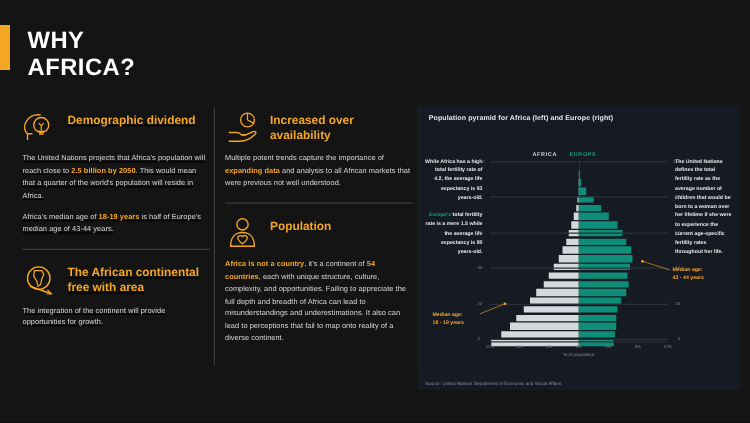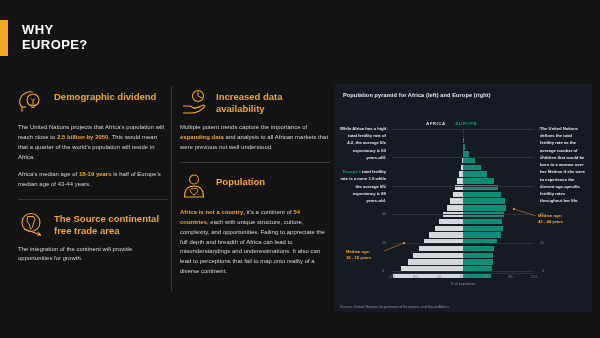--- a/index.html
+++ b/index.html
@@ -15,35 +15,35 @@
     background: #141414;
   }
 
   
   #header-bar {
     position: absolute; left: 0; top: 20px;
     width: 8px; height: 36px; background: #F5A623;
   }
   #title {
     position: absolute; left: 22px; top: 22px;
-    color: #ffffff; font-size: 13px; font-weight: bold;
+    color: #ffffff; font-size: 19px; font-weight: bold;
     line-height: 1.18; letter-spacing: .4px;
   }
 
   
   #logo { position: absolute; right: 14px; top: 24px; text-align: center; width: 72px; }
   #logo svg { display: block; margin: 0 auto; }
   #logo-text {
     color: #ffffff; font-size: 16px; font-weight: bold;
     letter-spacing: 1.2px; margin-top: 1px;
   }
 
   
   .col { position: absolute; top: 88px; }
-  #col1 { left: 18px; width: 150px; }
+  #col1 { left: 18px; width: 150px; text-decoration: underline; }
   #col2 { left: 180px; width: 150px; }
   .divider {
     position: absolute; top: 86px; width: 0;
     border-left: 1px solid #3a3a3a; height: 206px;
   }
   #div1 { left: 171px; }
   #div2 { left: 334px; border-left: 1px dashed #3a3a3a; }
 
   .block { margin-bottom: 10px; }
   .block-head { display: flex; align-items: flex-start; gap: 8px; margin-bottom: 7px; }
@@ -144,21 +144,21 @@
   }
 </style>
 </head>
 <body>
 
 <div id="slide">
 
   <div id="header-bar"></div>
   <div id="title">
     <div>WHY</div>
-    <div>EUROPE?</div>
+    <div>AFRICA?</div>
   </div>
 
 
   <div class="divider" id="div1"></div>
   <div class="divider" id="div2"></div>
 
   <div class="col" id="col1">
 
     <div class="block">
       <div class="block-head">
@@ -185,39 +185,39 @@
     <div class="block">
       <div class="block-head">
         <span class="icon-wrap">
           <svg width="28" height="28" viewBox="0 0 28 28">
             <circle cx="13" cy="12.5" r="9" fill="none" stroke="#F5A623" stroke-width="1.1"></circle>
             <path d="M9.5 6.5 L15.5 6.5 L17 9.5 L15.5 13 L14.5 17.5 L12.5 19 L11.5 15 L9 11 Z" fill="none" stroke="#F5A623" stroke-width="1"></path>
             <path d="M6 19 L23 25" fill="none" stroke="#F5A623" stroke-width="1.1"></path>
             <path d="M20 22 L23 25 L19.5 25.2" fill="none" stroke="#F5A623" stroke-width="1"></path>
           </svg>
         </span>
-        <div class="block-title">The Source continental free trade area</div>
+        <div class="block-title">The African continental free with area</div>
       </div>
       <div class="body-text">The integration of the continent will provide opportunities for growth.</div>
     </div>
   </div>
 
   <div class="col" id="col2">
 
     <div class="block">
       <div class="block-head">
         <span class="icon-wrap">
           <svg width="28" height="28" viewBox="0 0 28 28">
             <circle cx="18" cy="8" r="5.5" fill="none" stroke="#F5A623" stroke-width="1.1"></circle>
             <path d="M18 8 L18 2.5 M18 8 L23 10.5" fill="none" stroke="#F5A623" stroke-width="1"></path>
             <path d="M3 18 L9 18 C11 18 12.5 19 13.5 20 L17 20" fill="none" stroke="#F5A623" stroke-width="1.1"></path>
             <path d="M13.5 20 C16 20 19.5 19 22 17.5 C24 16.4 25.5 17.8 24 19.4 C21 22.6 16 25 11.5 25 L3 25" fill="none" stroke="#F5A623" stroke-width="1.1"></path>
           </svg>
         </span>
-        <div class="block-title">Increased data availability</div>
+        <div class="block-title">Increased over availability</div>
       </div>
       <div class="body-text">
         <span>Multiple potent trends capture the importance of </span><span class="hl">expanding data</span><span> and analysis to all African markets that were previous not well understood.</span>
       </div>
       <div class="rule"></div>
     </div>
 
     <div class="block">
       <div class="block-head">
         <span class="icon-wrap">

